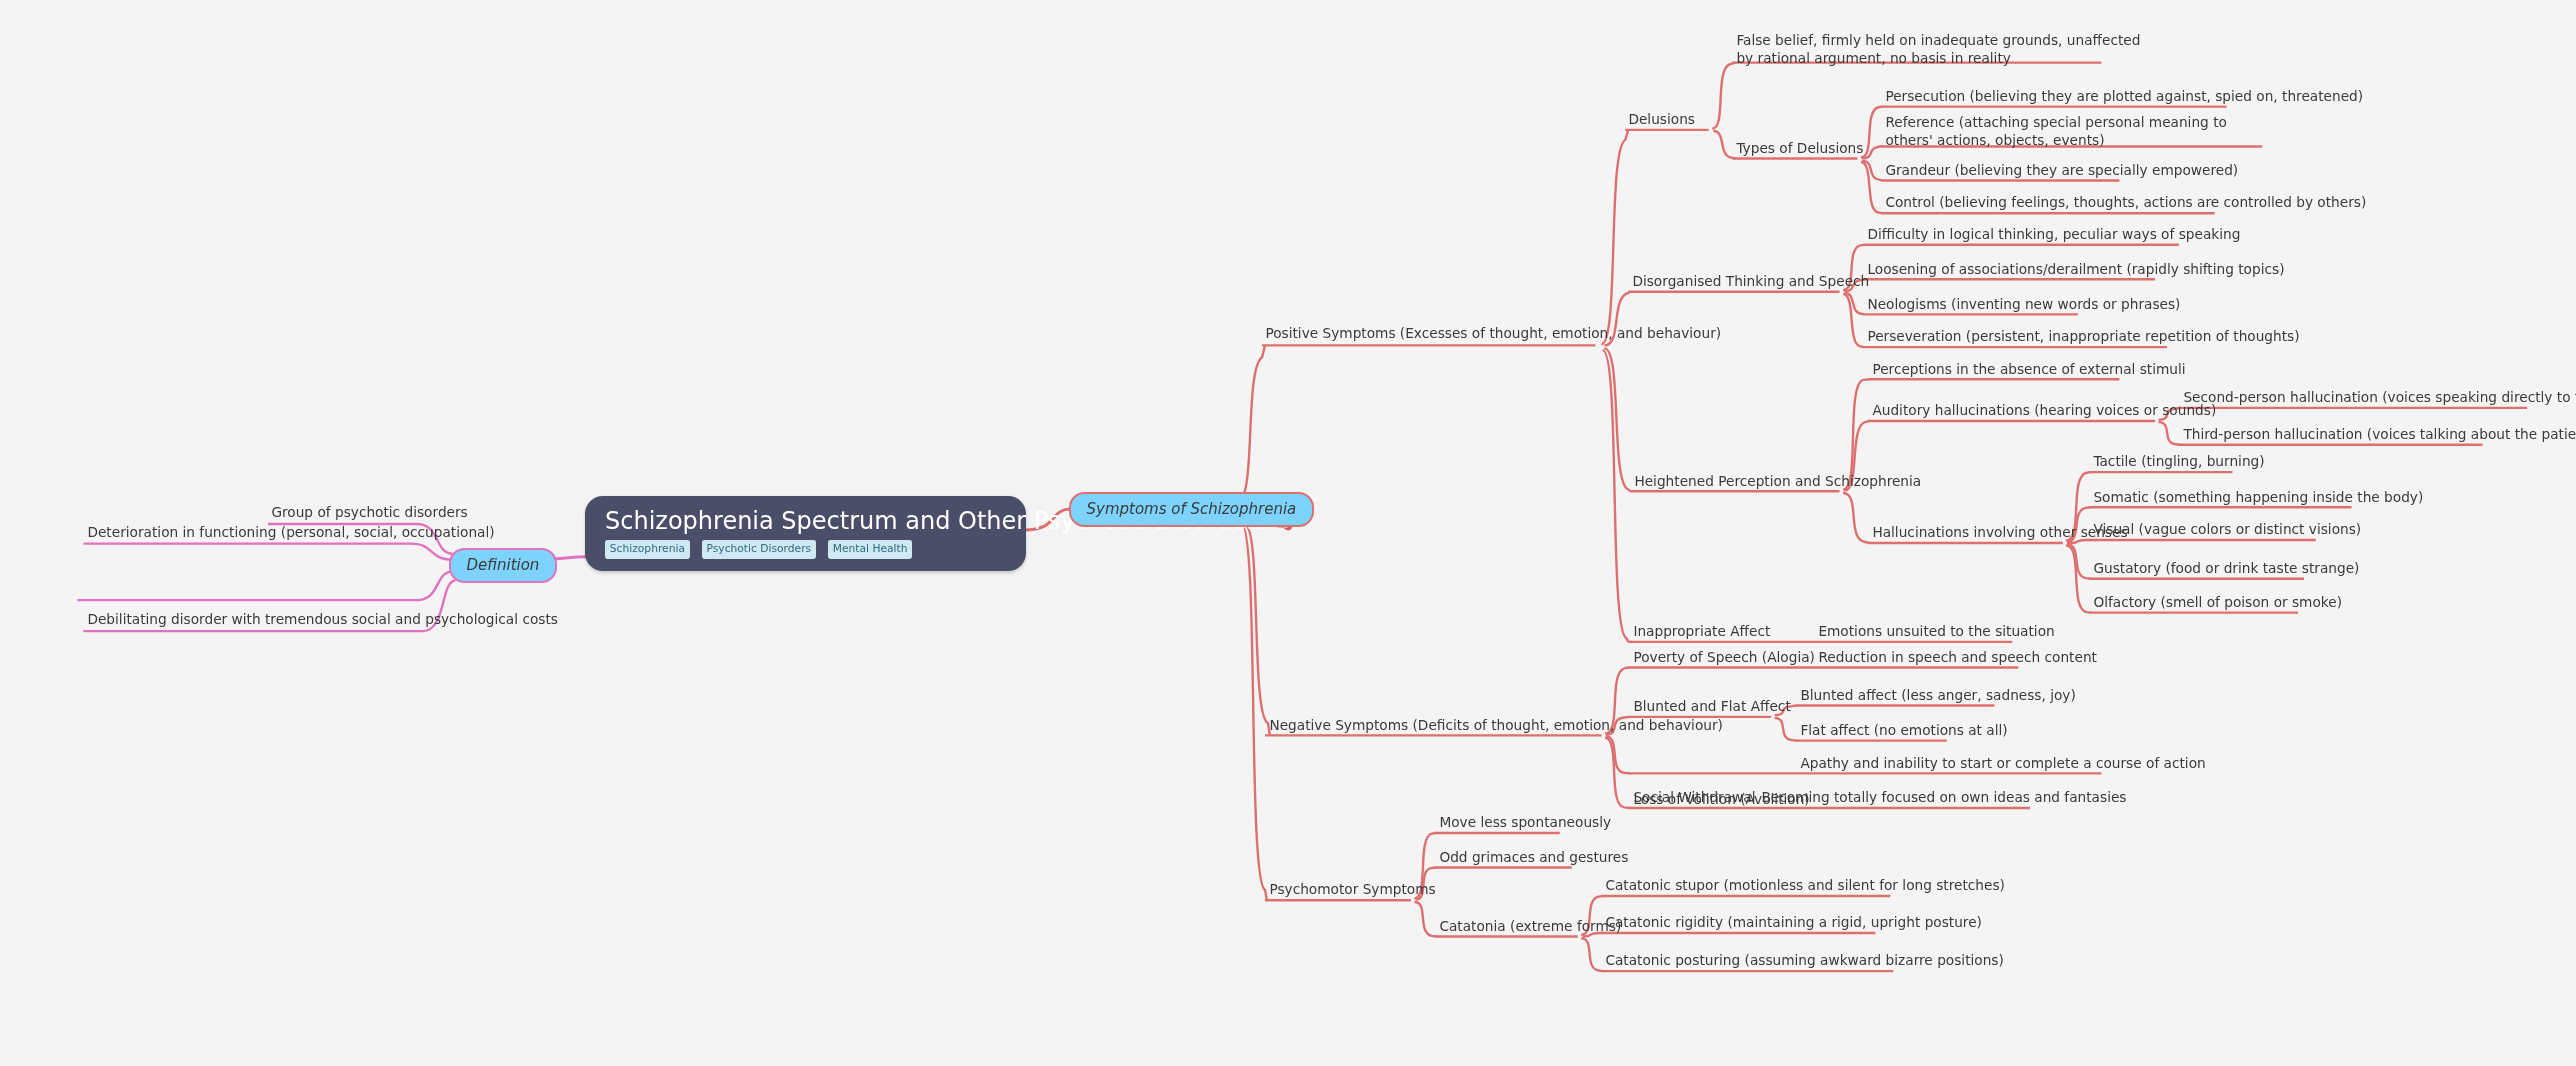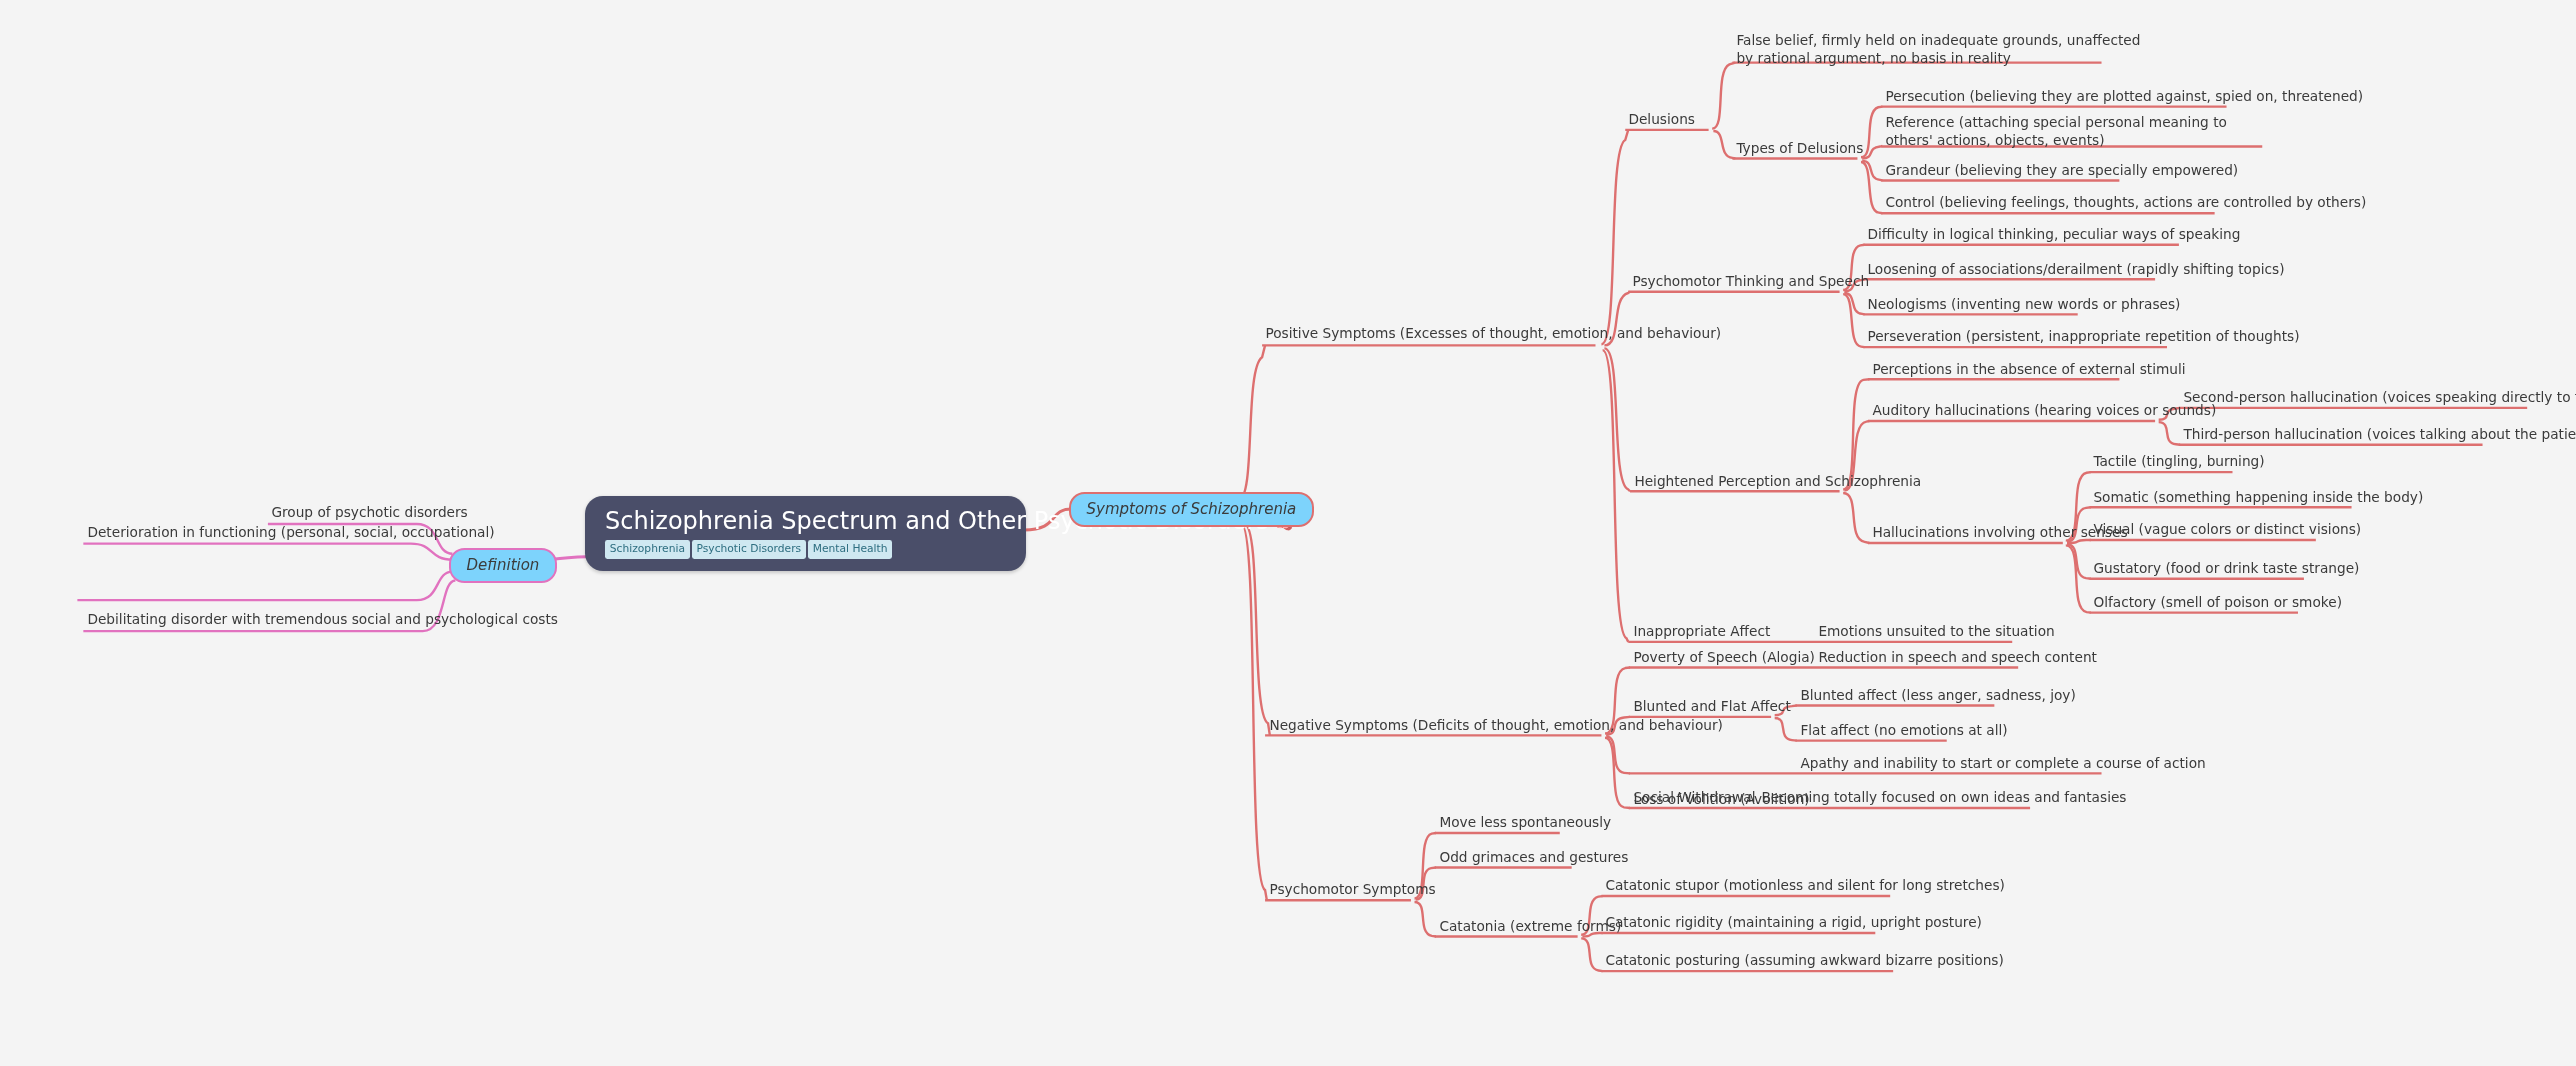--- a/index.html
+++ b/index.html
@@ -19,21 +19,21 @@
     padding:13px 20px 12px 20px;
     box-sizing:border-box;
     display:flex;flex-direction:column;gap:6px;
     box-shadow:0 1.2px 3.6px rgba(0,0,0,.18);
   }
   .root-title{
     color:#ffffff;font-size:24px;line-height:1.05;white-space:nowrap;
     display:flex;align-items:center;gap:2.4px;
   }
   .root-emoji{font-size:20px;line-height:1;}
-  .root-tags{display:flex;gap:2px;}
+  .root-tags{display:flex;gap:12px;}
   .tag{
     background:#cfe8f1;color:#2e6e80;
     font-size:10.7px;line-height:1;
     padding:3.6px 4.8px 4.2px 4.8px;border-radius:2.4px;white-space:nowrap;
   }
 
   
   .pill{
     position:absolute;background:#7dd3fc;
     border:2.4px solid #e172bf;border-radius:15.5px;
@@ -194,21 +194,21 @@
 
   <div class="leaf" style="left:1626px;top:110px;">Delusions</div>
   <div class="leaf wrap" style="left:1734px;top:31px;width:417px;">False belief, firmly held on inadequate grounds, unaffected by rational argument, no basis in reality</div>
   <div class="leaf" style="left:1734px;top:139px;">Types of Delusions</div>
 
   <div class="leaf" style="left:1883px;top:87px;">Persecution (believing they are plotted against, spied on, threatened)</div>
   <div class="leaf wrap" style="left:1883px;top:113px;width:381px;">Reference (attaching special personal meaning to others' actions, objects, events)</div>
   <div class="leaf" style="left:1883px;top:161px;">Grandeur (believing they are specially empowered)</div>
   <div class="leaf" style="left:1883px;top:193px;">Control (believing feelings, thoughts, actions are controlled by others)</div>
 
-  <div class="leaf" style="left:1630px;top:272px;">Psychomotor Thinking and Speech</div>
+  <div class="leaf" style="left:1630px;top:272px;">Disorganised Thinking and Speech</div>
   <div class="leaf" style="left:1865px;top:225px;">Difficulty in logical thinking, peculiar ways of speaking</div>
   <div class="leaf" style="left:1865px;top:260px;">Loosening of associations/derailment (rapidly shifting topics)</div>
   <div class="leaf" style="left:1865px;top:295px;">Neologisms (inventing new words or phrases)</div>
   <div class="leaf" style="left:1865px;top:327px;">Perseveration (persistent, inappropriate repetition of thoughts)</div>
 
   <div class="leaf" style="left:1632px;top:472px;">Heightened Perception and Schizophrenia</div>
   <div class="leaf" style="left:1870px;top:360px;">Perceptions in the absence of external stimuli</div>
   <div class="leaf" style="left:1870px;top:401px;">Auditory hallucinations (hearing voices or sounds)</div>
   <div class="leaf" style="left:2181px;top:388px;">Second-person hallucination (voices speaking directly to the patient)</div>
   <div class="leaf" style="left:2181px;top:425px;">Third-person hallucination (voices talking about the patient)</div>

